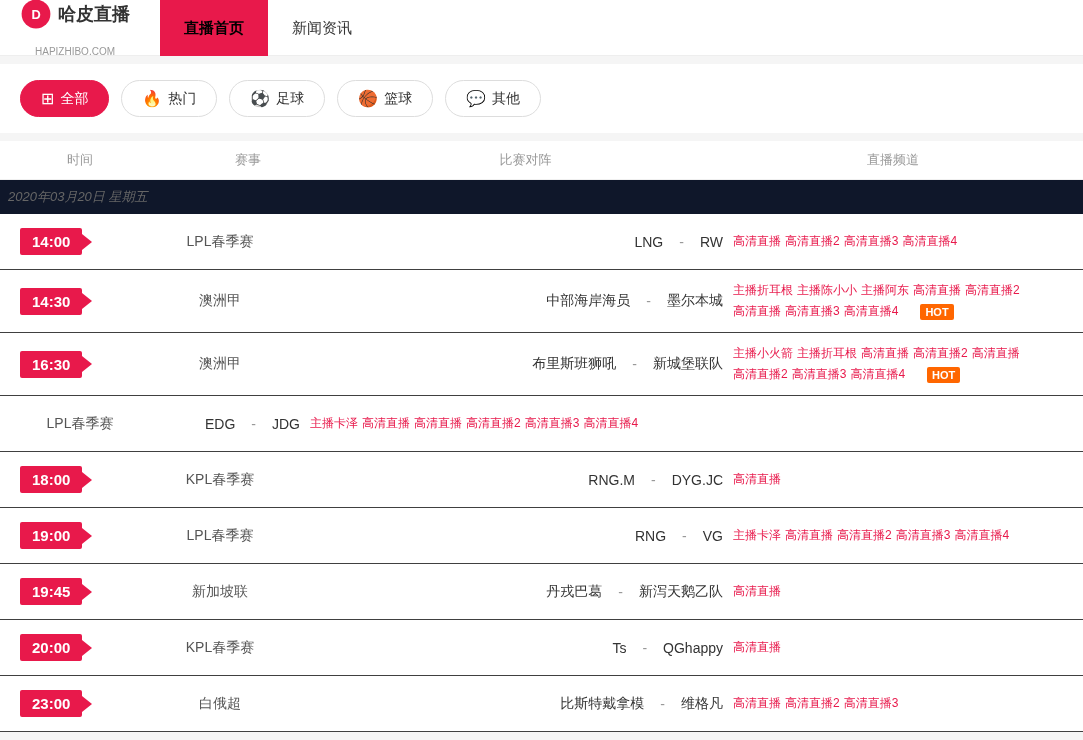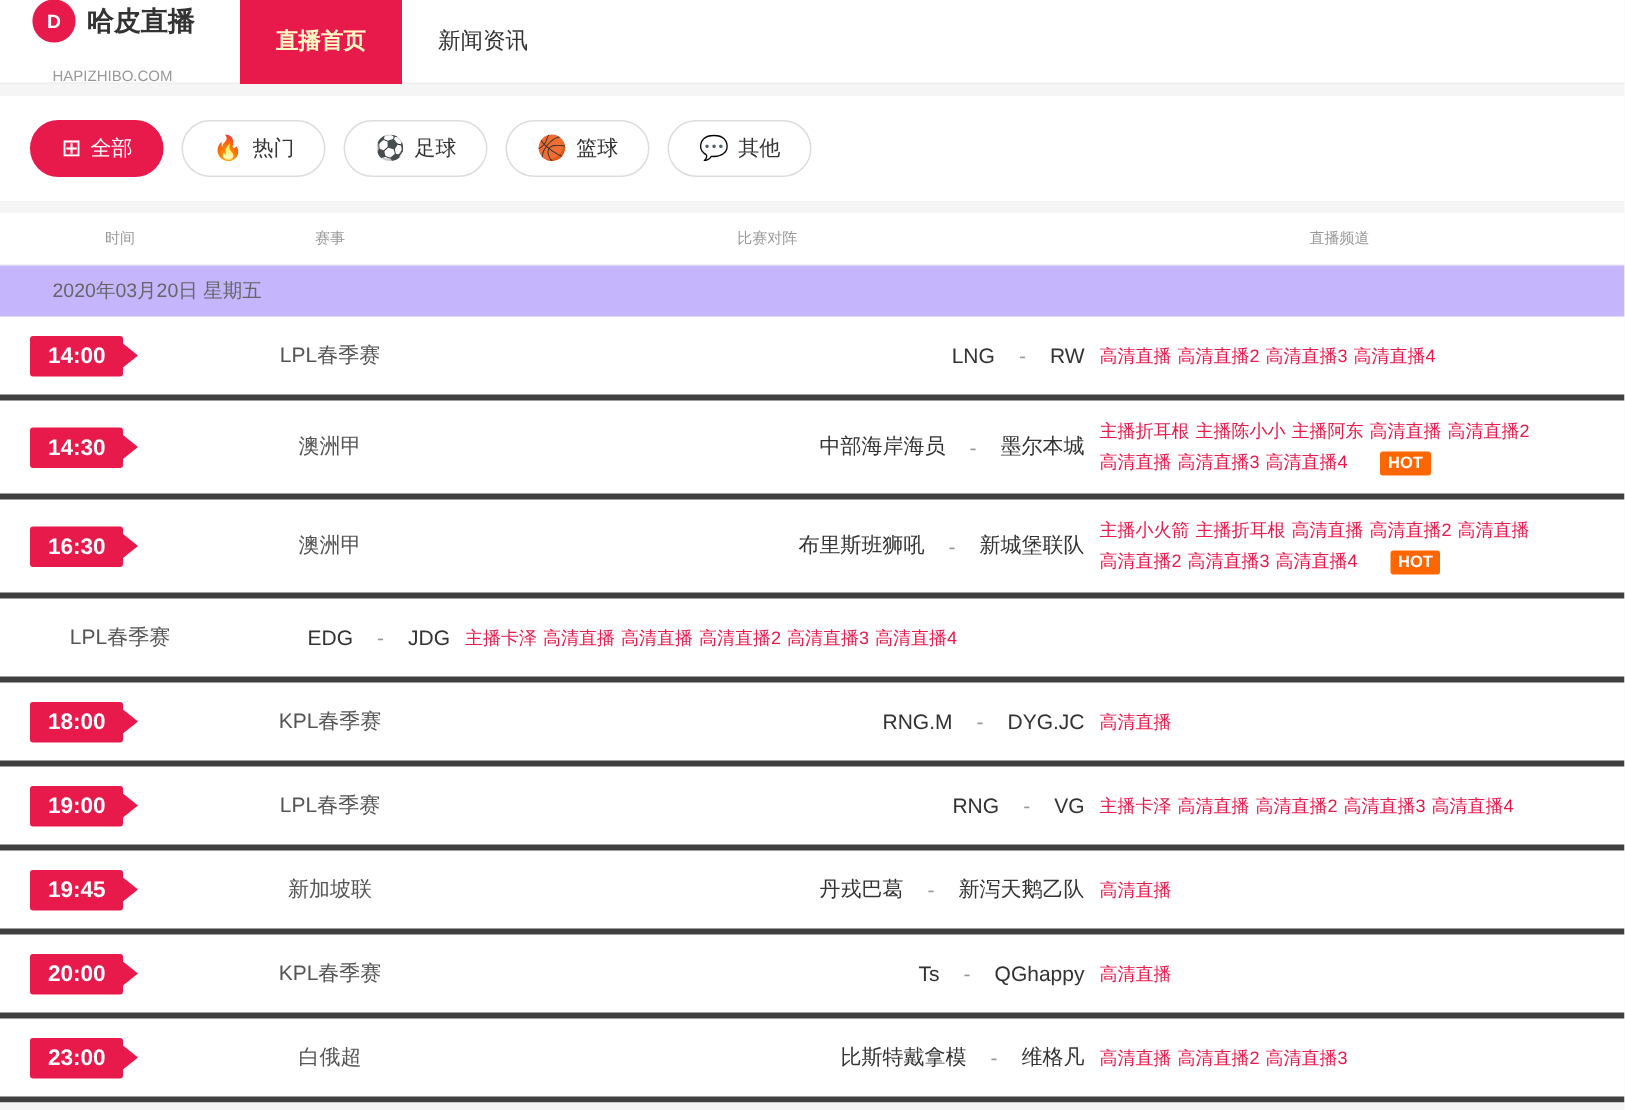--- a/index.html
+++ b/index.html
@@ -48,21 +48,21 @@
     .nav-tab {
       padding: 0 24px;
       height: 56px;
       line-height: 56px;
       font-size: 15px;
       cursor: pointer;
       color: #333;
     }
     .nav-tab.active {
       background: #e8194b;
-      color: #fef9c3;
+      color: #000000;
       font-weight: bold;
       text-align: right;
     }
 
     
     .filter-bar {
       display: flex;
       align-items: center;
       padding: 16px 20px;
       background: #fff;
@@ -93,38 +93,40 @@
     
     .table-container {
       background: #fff;
       margin-top: 8px;
     }
     .table-header {
       display: grid;
       grid-template-columns: 120px 160px 1fr 340px;
       padding: 10px 20px;
       color: #999;
-      font-size: 10px;
+      font-size: 13px;
       border-bottom: 1px solid #f0f0f0;
+      gap: 28px;
     }
     .table-header span {
       text-align: center;
     }
     .date-row {
-      background: #c4b5fd;
-      padding: 8px 35px;
+      background: #0f172a;
+      padding: 8px 8px;
       color: #666;
       font-size: 13px;
+      font-style: italic;
     }
     .table-row {
       display: grid;
       grid-template-columns: 120px 160px 1fr 340px;
       align-items: center;
       padding: 12px 20px;
-      border-bottom: 4px solid #404040;
+      border-bottom: 1px solid #404040;
       min-height: 56px;
     }
     .time-cell {
       display: flex;
       align-items: center;
       gap: 0;
     }
     .time-badge {
       background: #e8194b;
       color: #fff;

